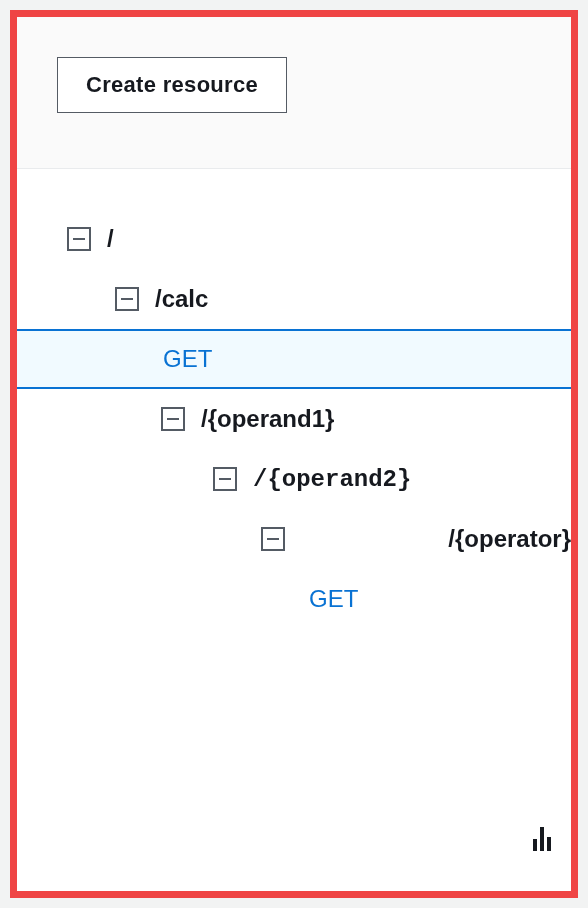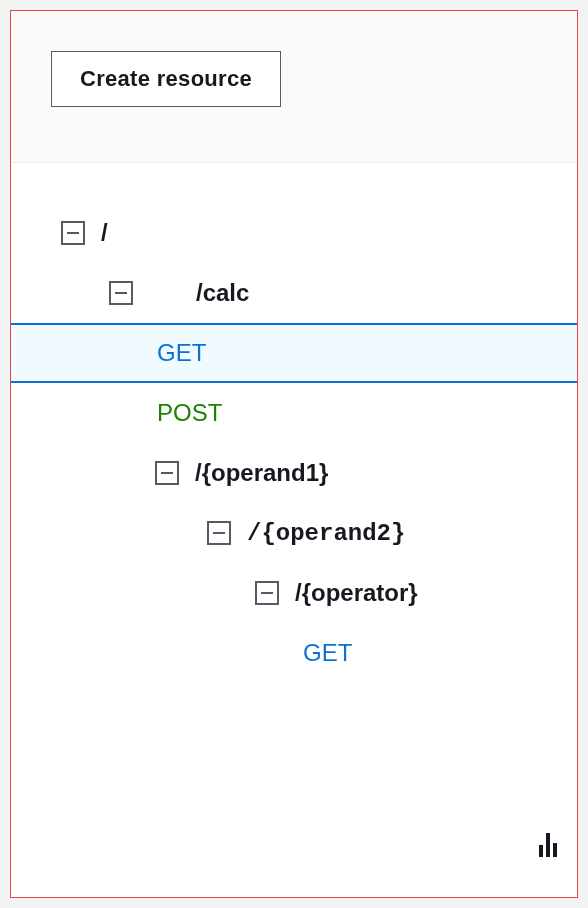--- a/index.html
+++ b/index.html
@@ -9,21 +9,21 @@
     }
     body {
       font-family: "Amazon Ember", "Helvetica Neue", Arial, sans-serif;
       background: #f2f3f3;
       width: 588px;
       height: 908px;
       padding: 10px;
     }
     .panel {
       background: #ffffff;
-      border: 1px solid #ef4444;
+      border: 7px solid #ef4444;
       height: 100%;
       display: flex;
       flex-direction: column;
     }
     .toolbar {
       background: #fafafa;
       border-bottom: 1px solid #e9ebed;
       padding: 40px 40px 55px 40px;
     }
     .create-btn {
@@ -45,25 +45,25 @@
       display: flex;
       align-items: center;
       height: 60px;
       padding-left: 50px;
     }
     .tree-row.selected {
       background: #f1faff;
       border-top: 2px solid #0972d3;
       border-bottom: 2px solid #0972d3;
     }
-    .indent-1 { padding-left: 98px; gap: 47px; }
+    .indent-1 { padding-left: 98px; }
     .indent-2 { padding-left: 144px; }
     .indent-3 { padding-left: 144px; }
     .indent-4 { padding-left: 196px; font-family: Liberation Mono, monospace; }
-    .indent-5 { padding-left: 244px; }
+    .indent-5 { padding-left: 244px; justify-content: space-between; }
     .indent-6 { padding-left: 292px; }
     .collapse-icon {
       width: 24px;
       height: 24px;
       border: 2px solid #545b64;
       display: inline-flex;
       align-items: center;
       justify-content: center;
       margin-right: 16px;
       cursor: pointer;
@@ -125,23 +125,20 @@
 
     <div class="tree-row indent-1">
       <span class="collapse-icon"></span>
       <span class="resource-label">/calc</span>
     </div>
 
     <div class="tree-row method-row indent-2 selected">
       <span class="method-label method-get">GET</span>
     </div>
 
-    <div class="tree-row method-row indent-2">
-      <span class="method-label method-post">POST</span>
-    </div>
 
     <div class="tree-row indent-3">
       <span class="collapse-icon"></span>
       <span class="resource-label">/{operand1}</span>
     </div>
 
     <div class="tree-row indent-4">
       <span class="collapse-icon"></span>
       <span class="resource-label">/{operand2}</span>
     </div>

